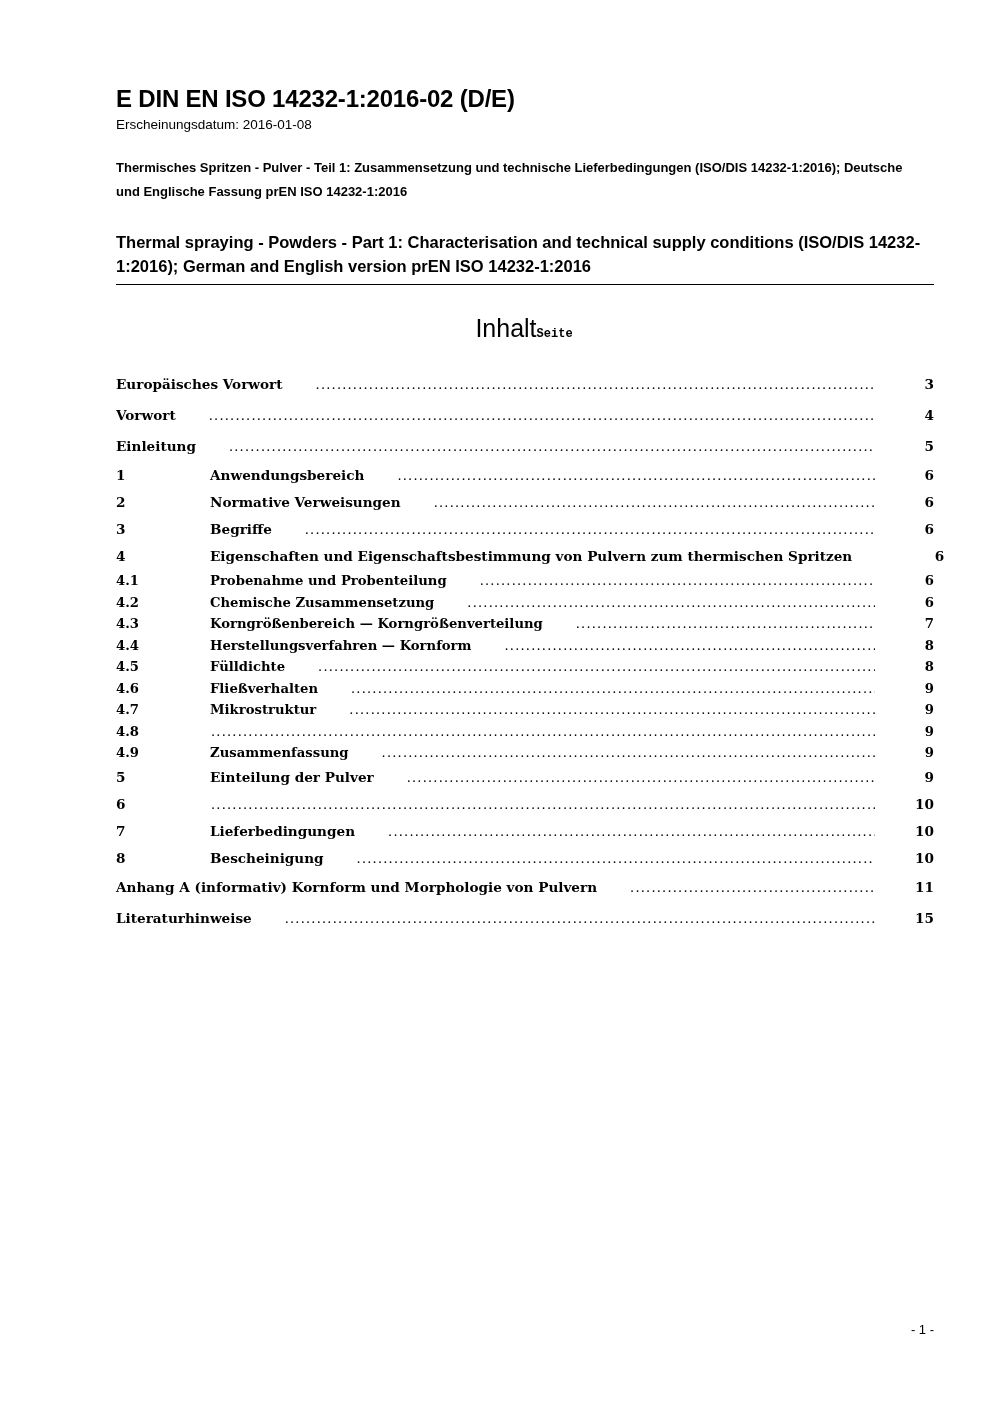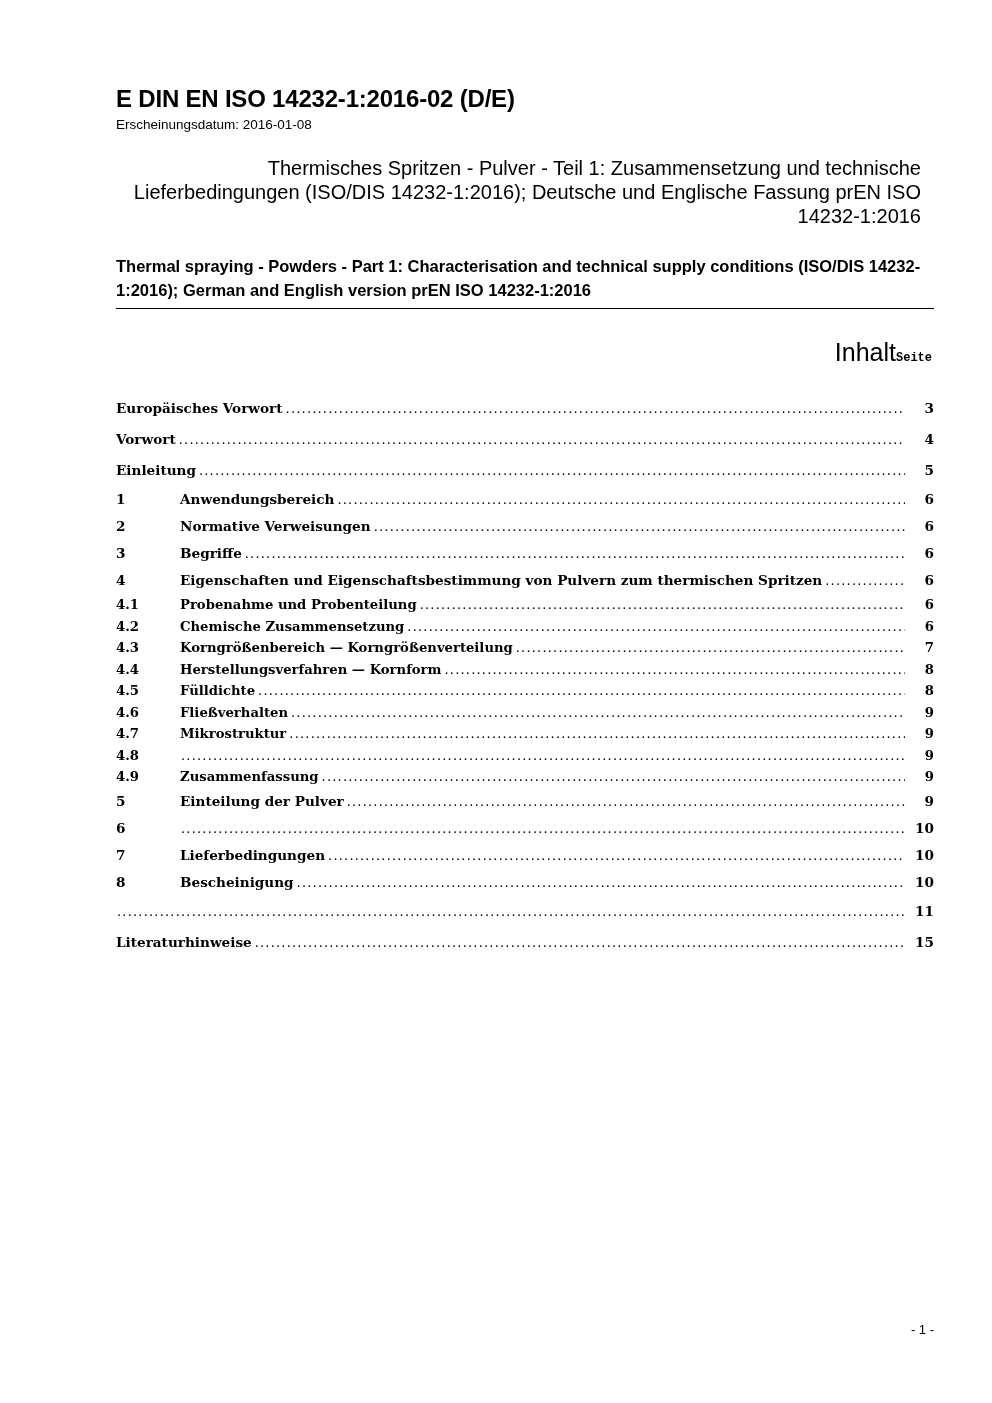--- a/index.html
+++ b/index.html
@@ -39,47 +39,46 @@
     margin: 0 0 2px 0;
   }
   .pub-date {
     font-family: "Liberation Sans", sans-serif;
     font-size: 13.5px;
     line-height: 18px;
     margin: 0 0 22px 0;
   }
   .title-de {
     font-family: "Liberation Sans", sans-serif;
-    font-weight: normal;
-    font-size: 20px;
+    font-weight: bold;
+    font-size: 13px;
     line-height: 24px;
     margin: 0 0 26px 0;
     width: 805px;
-    text-align: right;
   }
   .title-en {
     font-family: "Liberation Sans", sans-serif;
     font-weight: bold;
     font-size: 16.5px;
     line-height: 24px;
     margin: 0 0 6px 0;
     width: 805px;
   }
   .rule {
     border: none;
     border-top: 1px solid #000000;
     margin: 0;
     width: 818px;
   }
 
   
   .toc-head-row {
     display: flex;
     align-items: baseline;
-    justify-content: flex-end;
+    justify-content: center;
     margin-top: 28px;
     margin-bottom: 26px;
   }
   .toc-title {
     font-family: "Liberation Sans", sans-serif;
     font-size: 25px;
     line-height: 30px;
     font-weight: normal;
     margin: 0;
   }
@@ -96,20 +95,21 @@
     width: 818px;
   }
   .toc-row {
     display: flex;
     align-items: baseline;
     width: 100%;
     font-family: "DejaVu Serif", serif;
     font-size: 13.2px;
     line-height: 21.5px;
     white-space: nowrap;
+    gap: 30px;
   }
   .toc-row.lvl1 {
     font-weight: bold;
     font-size: 13.6px;
     line-height: 26px;
   }
   .toc-row.front {
     font-weight: bold;
     font-size: 13.6px;
     line-height: 31px;
@@ -288,20 +288,21 @@
           <span class="toc-dots">........................................................................................................................................................................................................</span>
           <span class="toc-page">10</span>
         </div>
         <div class="toc-row lvl1">
           <span class="toc-num">8</span>
           <span class="toc-label">Bescheinigung</span>
           <span class="toc-dots">........................................................................................................................................................................................................</span>
           <span class="toc-page">10</span>
         </div>
         <div class="toc-row annex">
+          <span class="toc-label">Anhang A (informativ)  Kornform und Morphologie von Pulvern</span>
           <span class="toc-dots">........................................................................................................................................................................................................</span>
           <span class="toc-page">11</span>
         </div>
         <div class="toc-row annex">
           <span class="toc-label">Literaturhinweise</span>
           <span class="toc-dots">........................................................................................................................................................................................................</span>
           <span class="toc-page">15</span>
         </div>
       </div>
 

